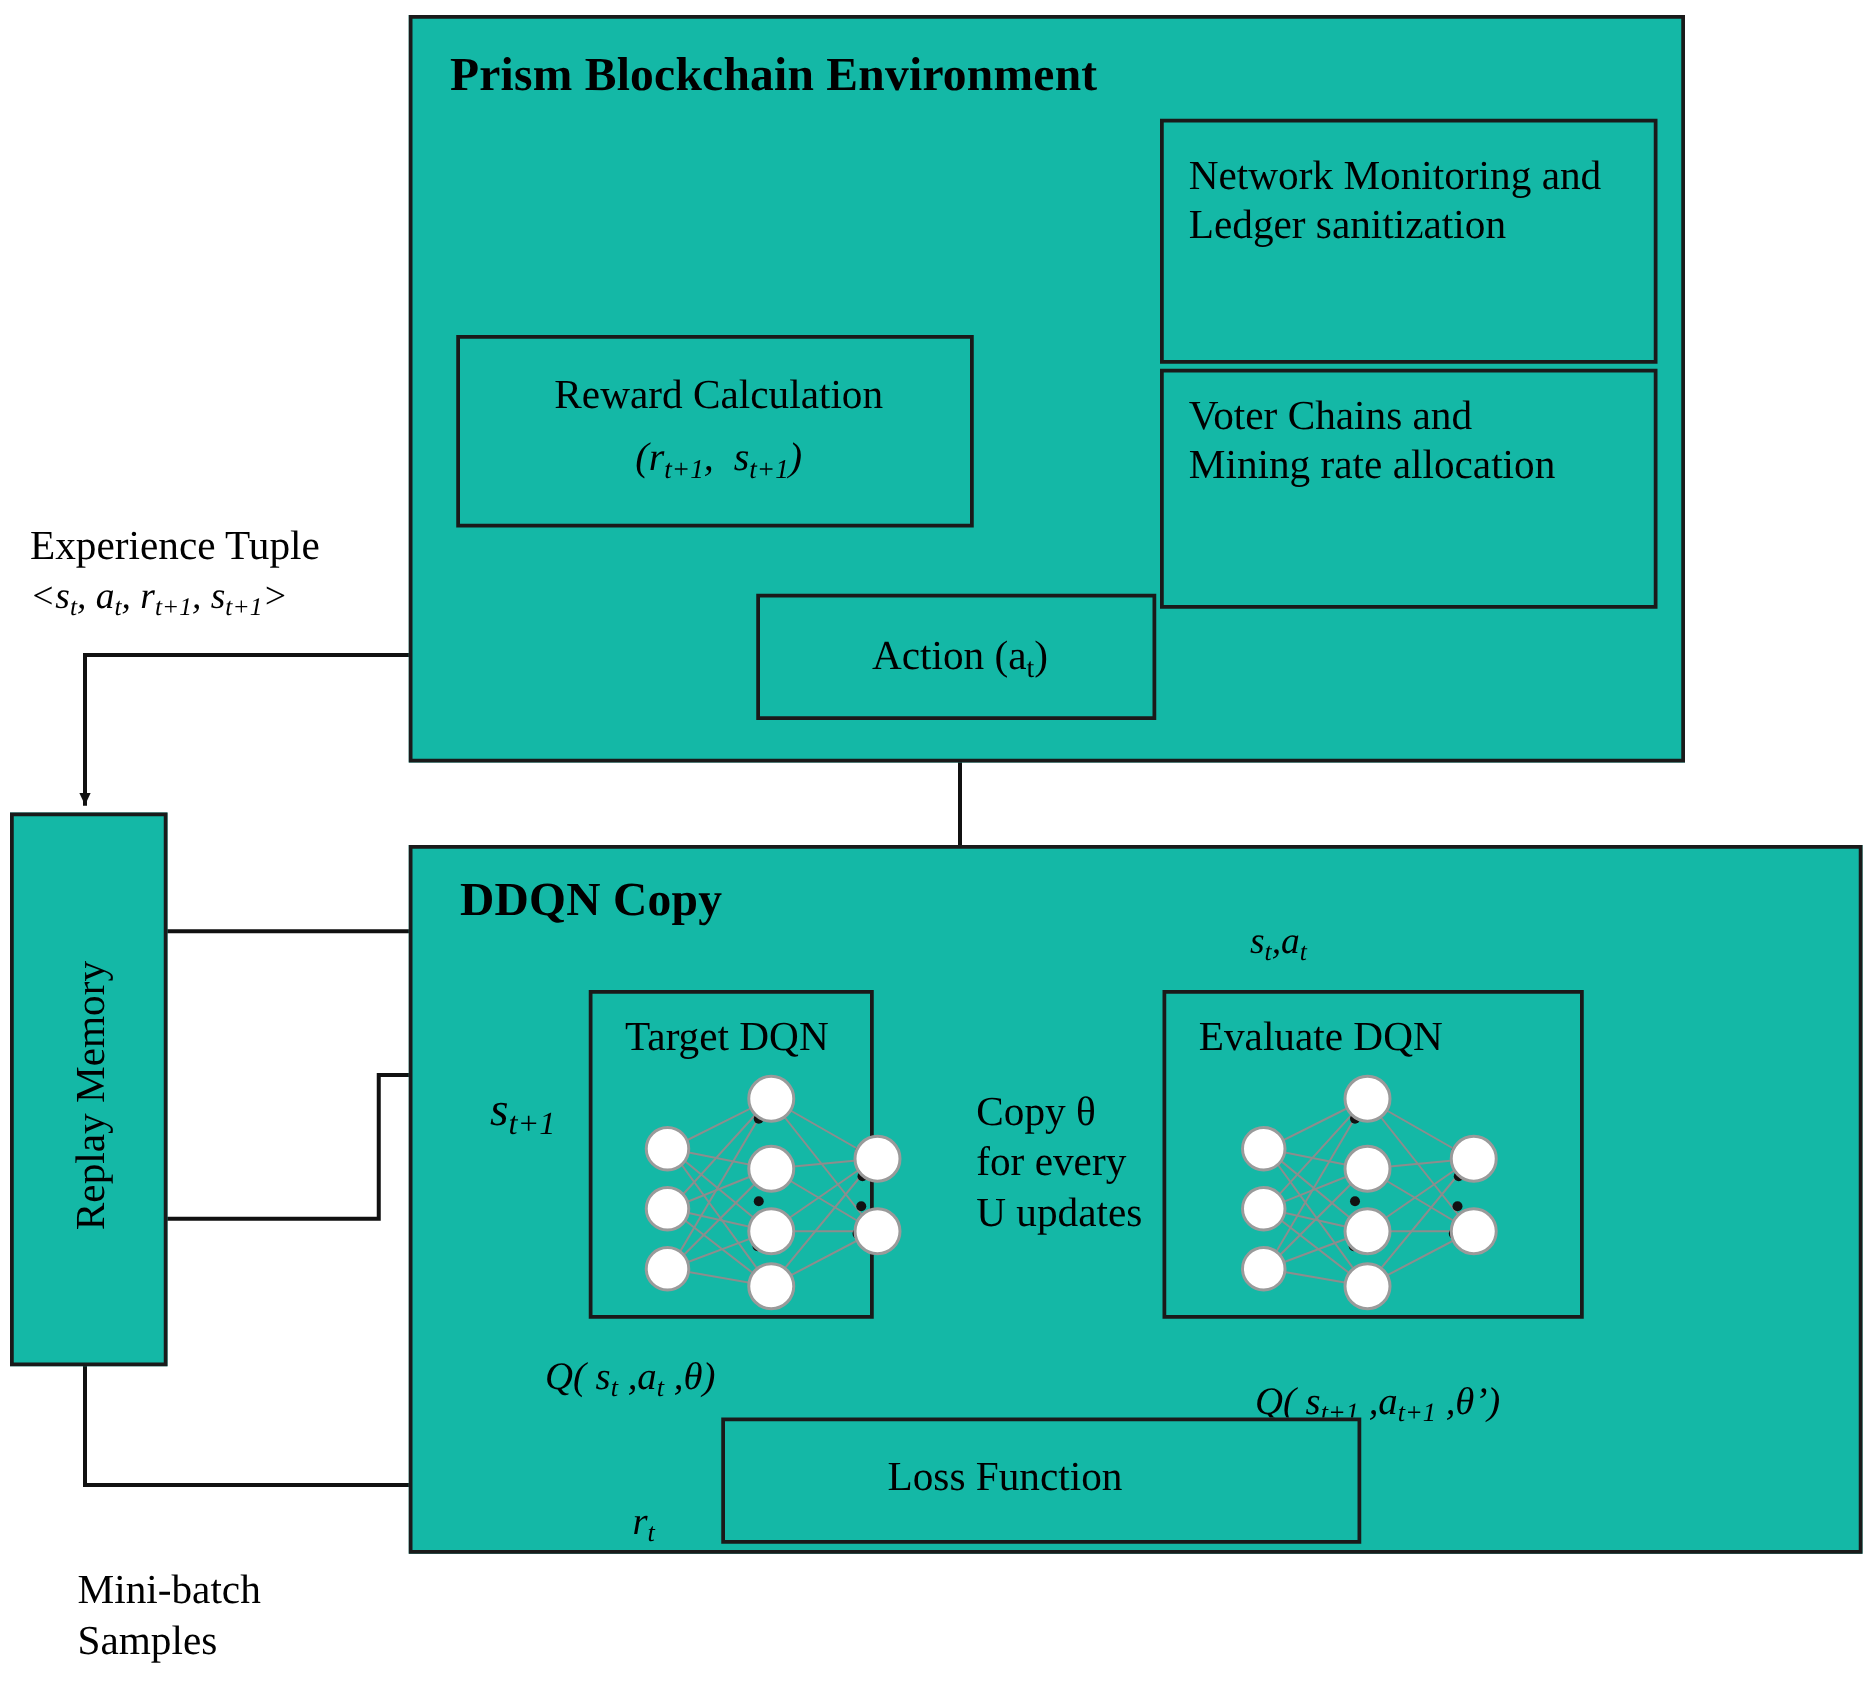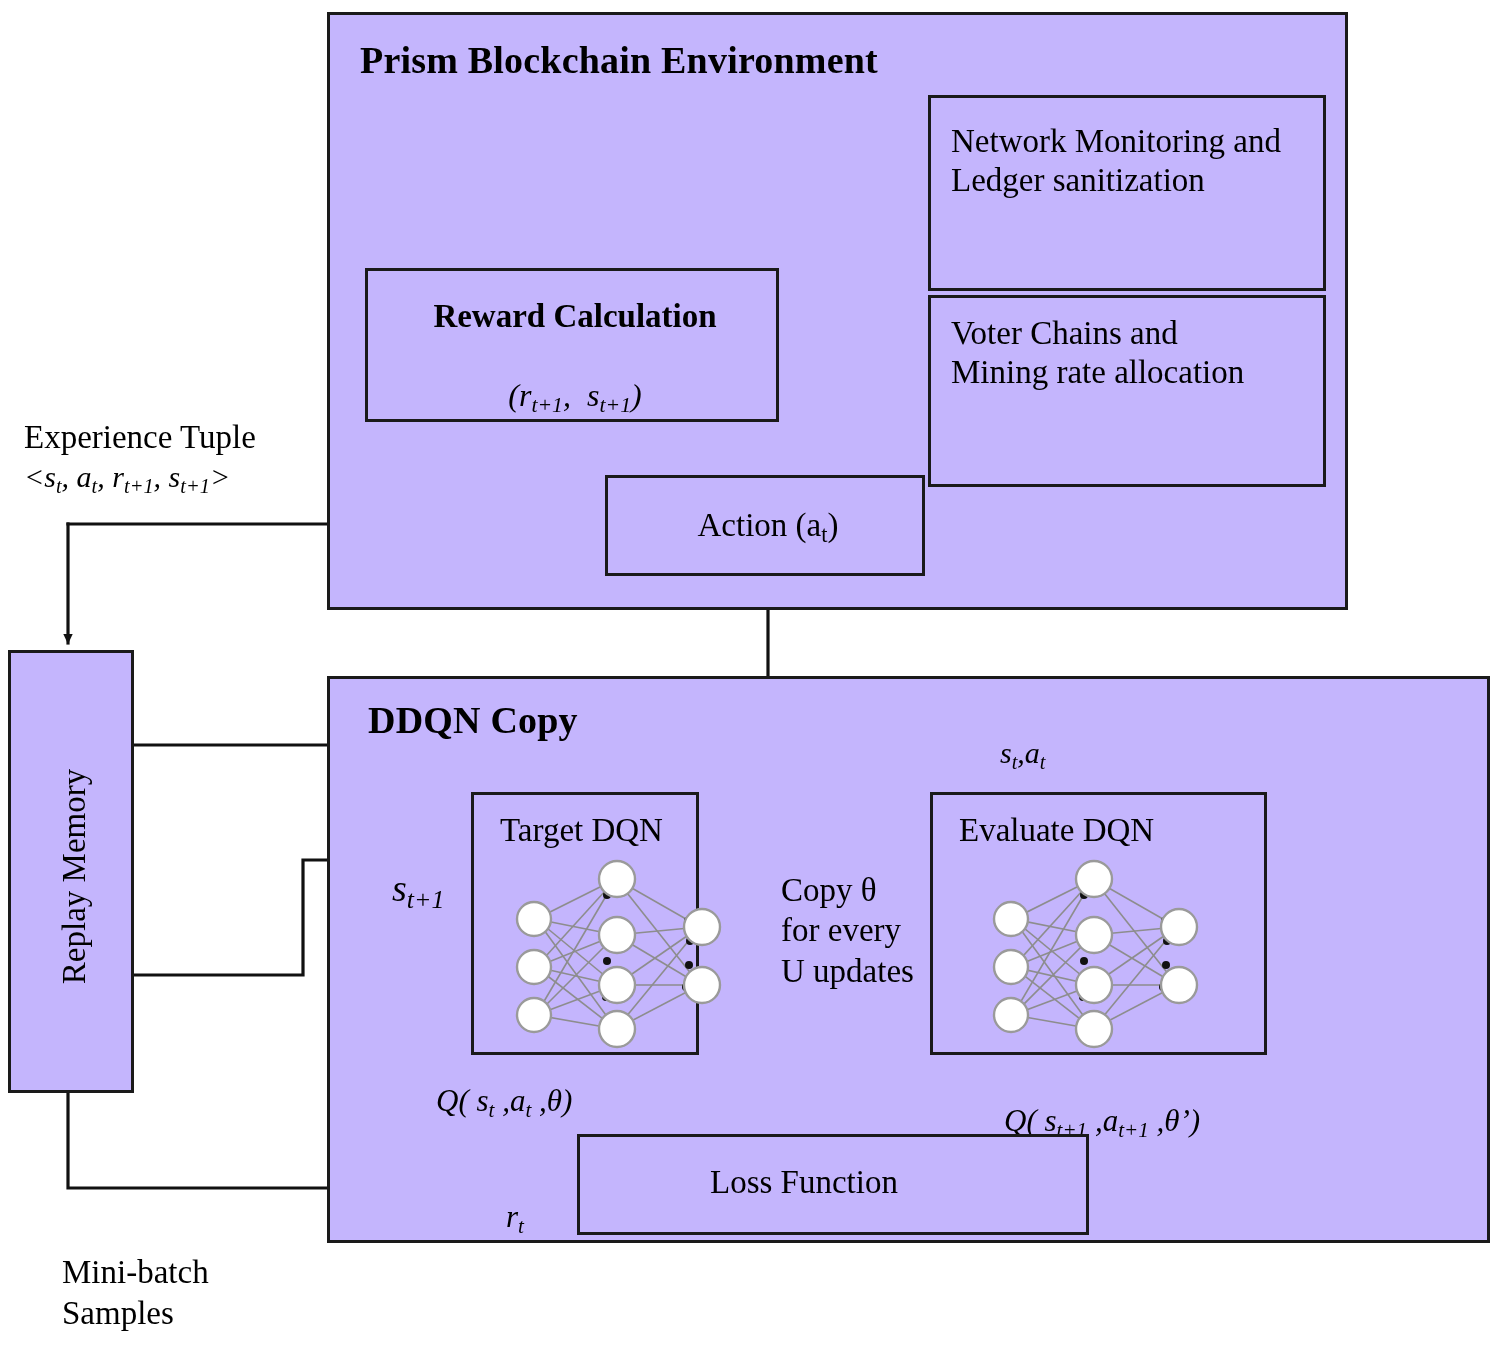--- a/index.html
+++ b/index.html
@@ -1,20 +1,20 @@
 <!DOCTYPE html>
 <html><head>
 <meta charset="utf-8">
 <style>
   html,body{margin:0;padding:0;background:#ffffff;}
   body{width:1500px;height:1350px;position:relative;
        font-family:"Liberation Serif","DejaVu Serif",serif;color:#000;}
   #stage{position:absolute;left:0;top:0;width:1500px;height:1350px;overflow:hidden;}
   svg.layer{position:absolute;left:0;top:0;width:1500px;height:1350px;}
-  .box{position:absolute;box-sizing:border-box;background:#c4b5fd;border:3px solid #1a1a1a;}
+  .box{position:absolute;box-sizing:border-box;background:#14b8a6;border:3px solid #1a1a1a;}
   .thinbox{border-width:2px;}
   .lbl{position:absolute;line-height:1.18;}
   .ctr{display:flex;align-items:center;justify-content:center;text-align:center;}
   .title{font-weight:bold;font-size:38px;letter-spacing:.2px;}
   .b-txt{font-size:33px;}
   .serifit{font-style:italic;}
   .vert{transform:rotate(-90deg);transform-origin:center center;white-space:nowrap;}
   sub{font-size:.68em;vertical-align:-.28em;}
   .nn{position:absolute;}
 </style>
@@ -68,22 +68,22 @@
 
   <div class="box" style="left:928px;top:95px;width:398px;height:196px;">
     <div class="lbl b-txt" style="left:20px;top:24px;width:360px;">Network Monitoring and Ledger sanitization</div>
   </div>
 
   <div class="box" style="left:928px;top:295px;width:398px;height:192px;">
     <div class="lbl b-txt" style="left:20px;top:16px;width:300px;">Voter Chains and Mining rate allocation</div>
   </div>
 
   <div class="box" style="left:365px;top:268px;width:414px;height:154px;">
-    <div class="lbl b-txt ctr" style="left:0;top:26px;width:414px;font-weight:bold;">Reward Calculation</div>
-    <div class="lbl ctr" style="left:0;top:76px;width:414px;font-size:32px;font-style:italic;margin-top:30px;">
+    <div class="lbl b-txt ctr" style="left:0;top:26px;width:414px;">Reward Calculation</div>
+    <div class="lbl ctr" style="left:0;top:76px;width:414px;font-size:32px;font-style:italic;">
       <span>(<i>r</i><sub>t+1</sub>, &nbsp;<i>s</i><sub>t+1</sub>)</span>
     </div>
   </div>
 
   <div class="box" style="left:605px;top:475px;width:320px;height:101px;">
     <div class="lbl ctr b-txt" style="left:0;top:28px;width:320px;">
       <span>Action (a<sub>t</sub>)</span>
     </div>
   </div>
 

